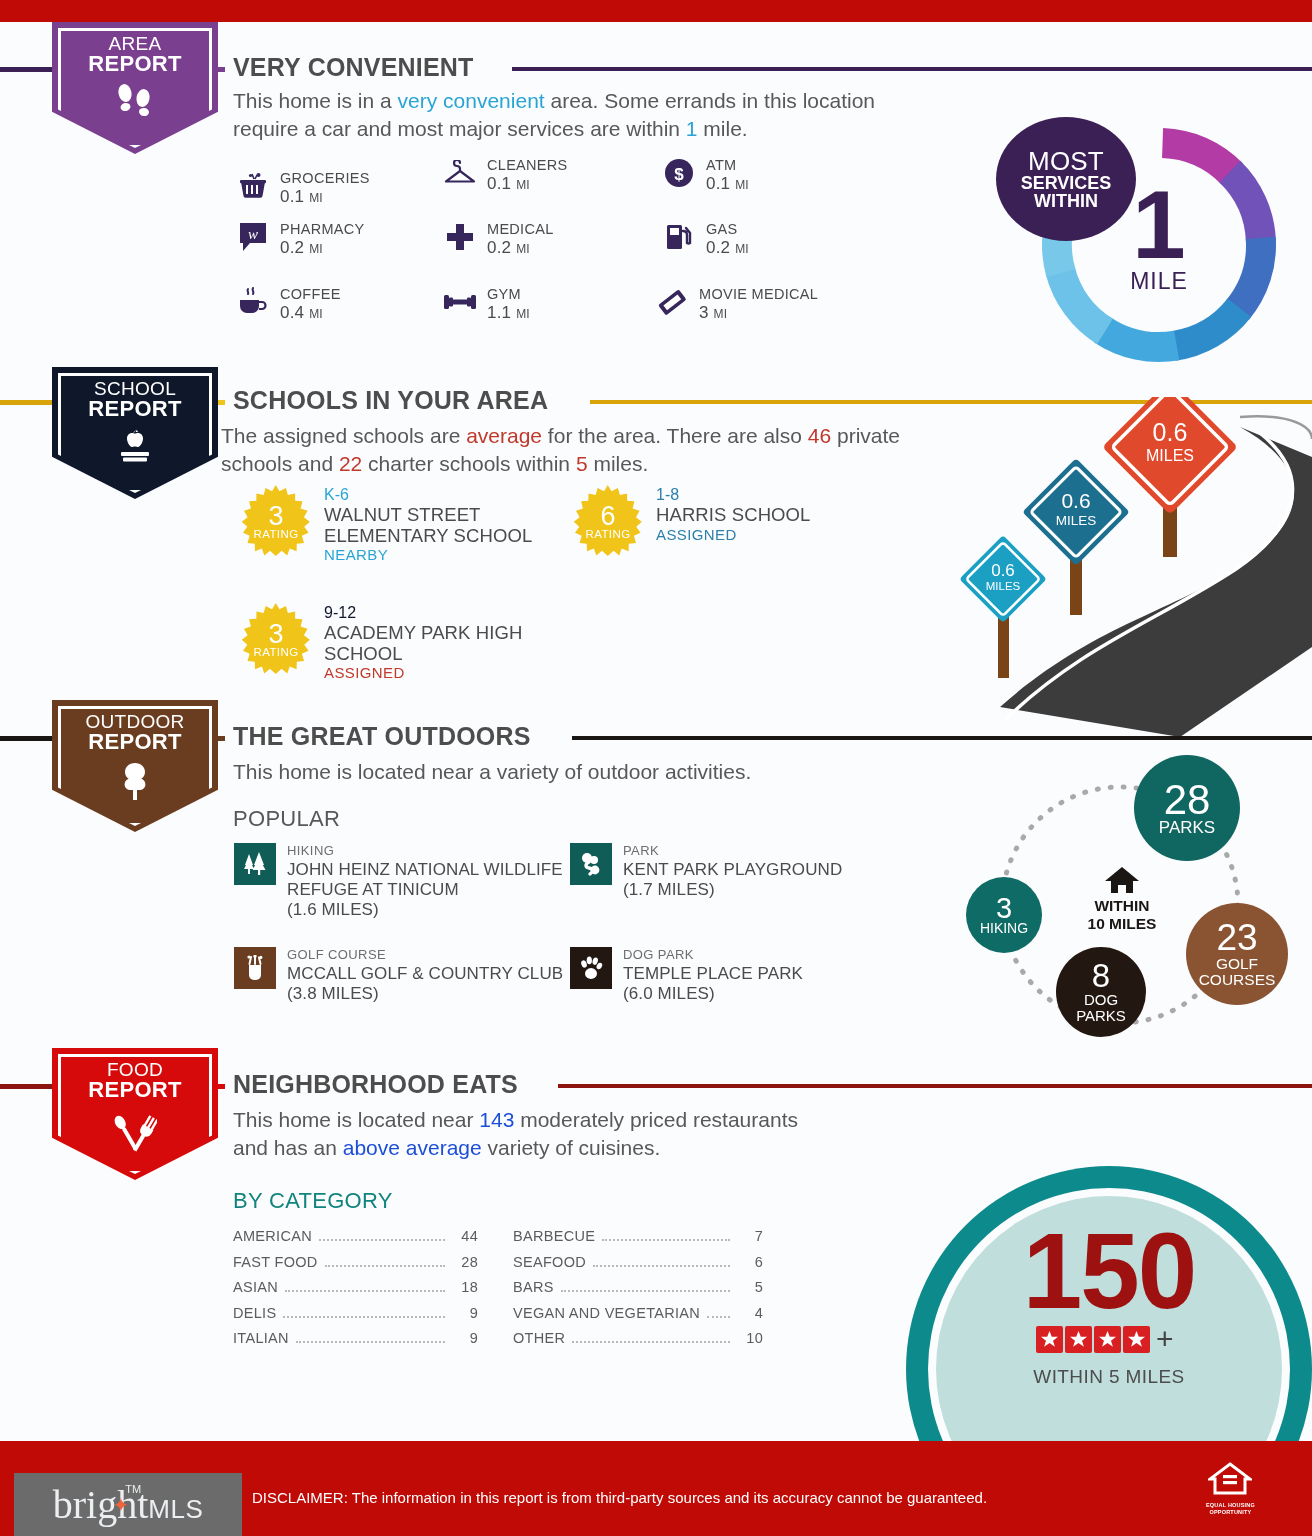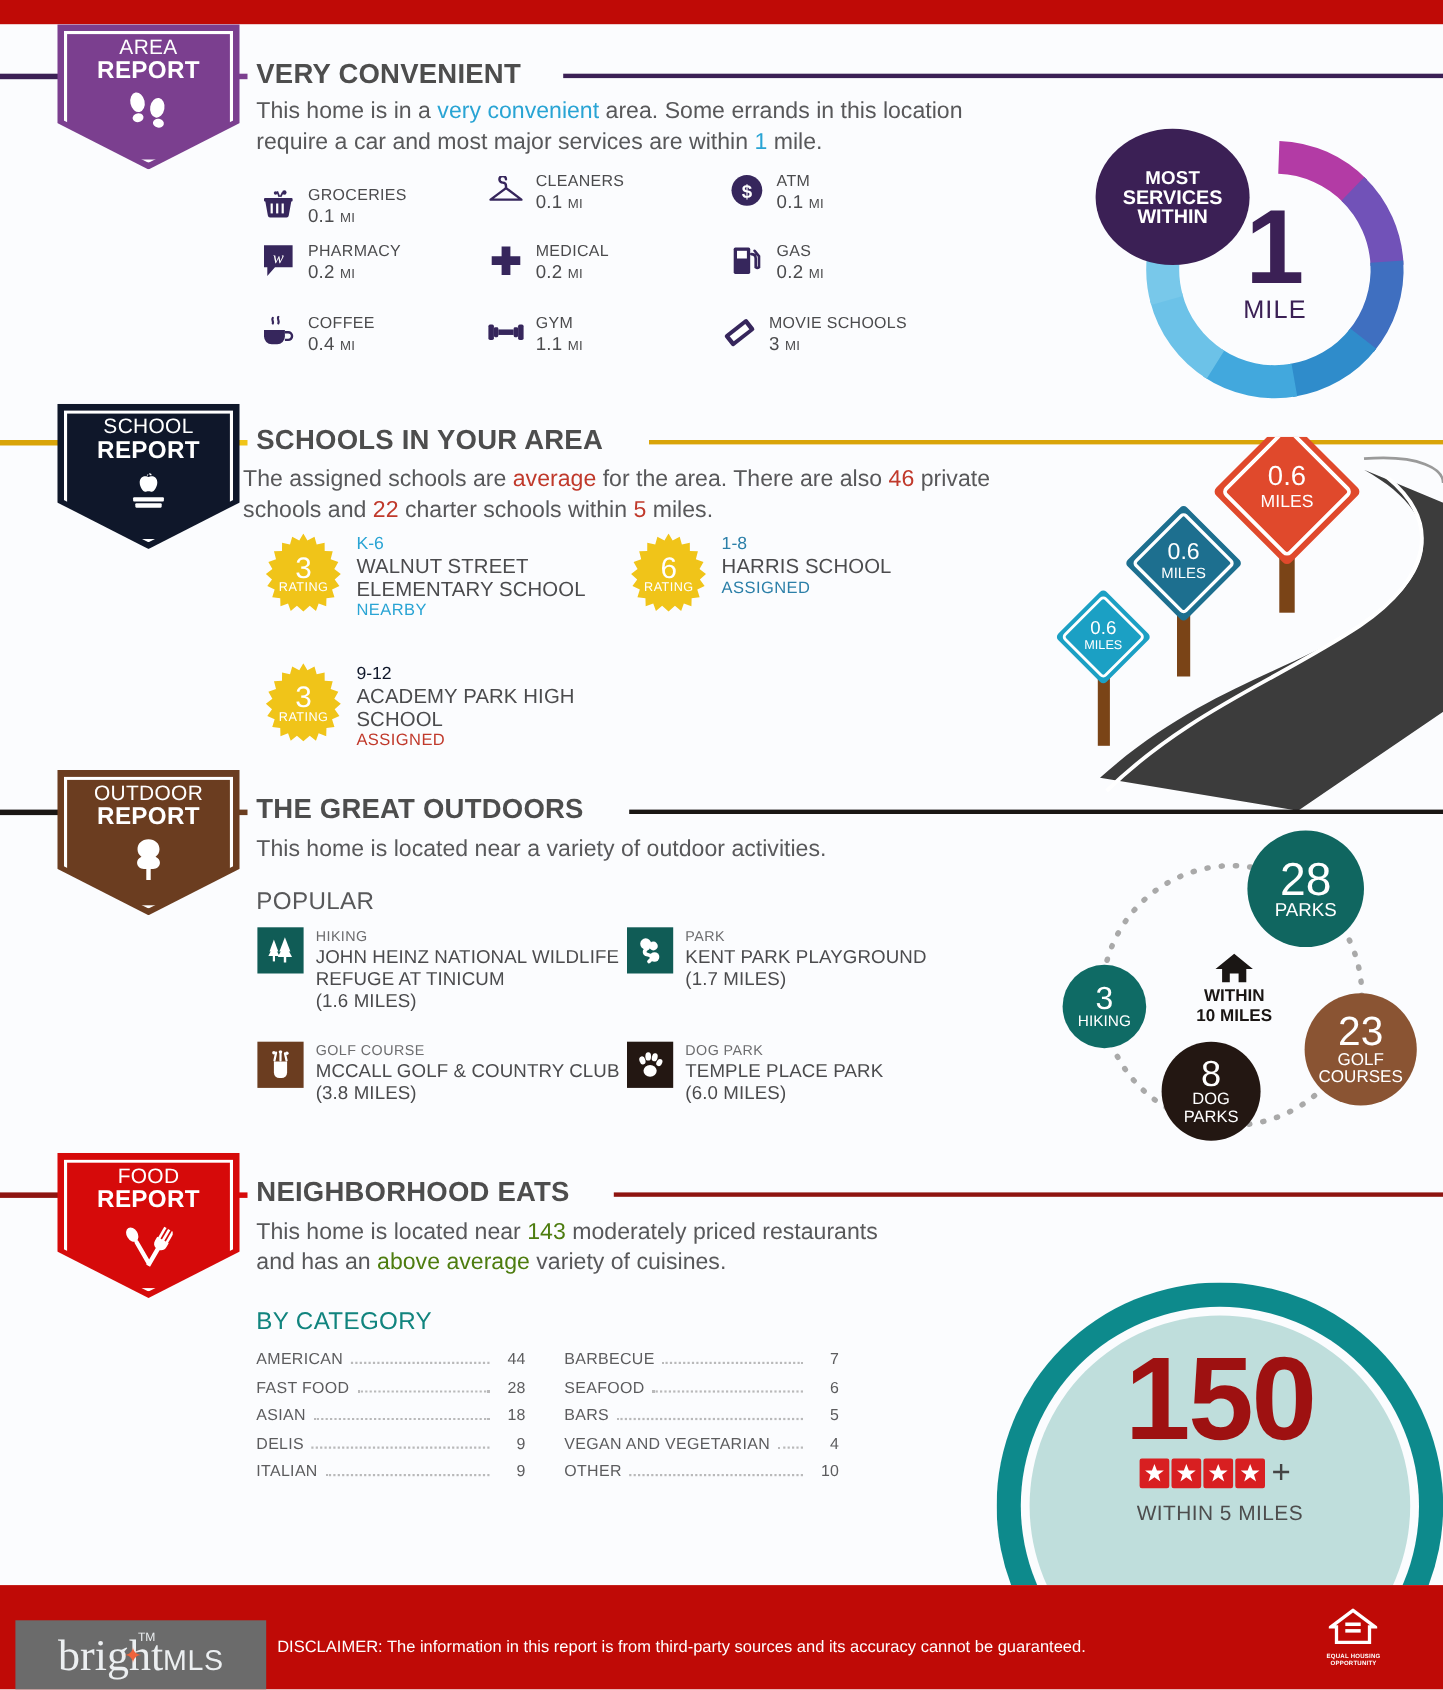--- a/index.html
+++ b/index.html
@@ -35,37 +35,37 @@
 
   h2.sec-title {
     position:absolute; font-size:25px; font-weight:700; color:#4d4d4d;
     letter-spacing:.2px; white-space:nowrap;
   }
   p.sec-desc {
     position:absolute; font-size:21px; line-height:1.33; color:#58585a; width:700px;
   }
   .hl-blue   { color:#29a4d4; }
   .hl-red    { color:#c0392b; }
-  .hl-dkred  { color:#4d7c0f; }
+  .hl-dkred  { color:#1d4ed8; }
 
   
   .poi { position:absolute; display:flex; align-items:flex-start; gap:10px; }
   .poi .ic { width:34px; height:34px; flex:0 0 34px; display:flex; align-items:center; justify-content:center; color:#36265c; }
   .poi .tx .nm { font-size:14.5px; color:#4b4b4d; letter-spacing:.3px; line-height:1.25; }
   .poi .tx .ds { font-size:17px; color:#4b4b4d; letter-spacing:.2px; line-height:1.2; }
   .poi .tx .ds .u { font-size:12px; }
 
   
   .donut-wrap { position:absolute; }
   .most-bubble {
     position:absolute; width:140px; height:124px; border-radius:50%;
     background:#3b2055; display:flex; flex-direction:column; align-items:center;
     justify-content:center; color:#fff; z-index:4; line-height:1.0;
   }
-  .most-bubble .a { font-size:17px; font-weight:700; letter-spacing:.2px; }
+  .most-bubble .a { font-size:26px; font-weight:400; letter-spacing:.2px; }
   .most-bubble .b { font-size:18px; font-weight:700; }
   .most-bubble .c { font-size:18px; font-weight:700; }
   .donut-center { position:absolute; text-align:center; color:#3b2055; z-index:3; }
   .donut-center .big { font-size:96px; font-weight:700; line-height:.9; }
   .donut-center .sm { font-size:23px; letter-spacing:1px; }
 
   
   .school { position:absolute; display:flex; gap:12px; align-items:flex-start; }
   .rating-badge { position:relative; width:72px; height:72px; flex:0 0 72px; }
   .rating-badge .star { position:absolute; inset:0; }
@@ -276,21 +276,21 @@
   <div class="poi" style="left:655px;top:263px;">
     <div class="ic">
       <svg width="32" height="32" viewBox="0 0 32 32">
         <g transform="rotate(-38 16 16)">
             <rect x="3" y="10" width="26" height="13" rx="2" fill="#36265c"></rect>
         <rect x="7" y="13.5" width="18" height="6" fill="#fff"></rect>
           </g>
       </svg>
     </div>
     <div class="tx">
-      <div class="nm">MOVIE SCHOOLS</div>
+      <div class="nm">MOVIE MEDICAL</div>
       <div class="ds"><span>3</span> <span class="u">MI</span></div>
     </div>
   </div>
 
   <div class="donut-wrap" style="left:1024px;top:95px;width:270px;height:255px;">
     <svg width="270" height="255" viewBox="0 0 270 255">
       <defs>
         <linearGradient id="g1" x1="0" y1="0" x2="1" y2="1">
           <stop offset="0" stop-color="#b43ba0"></stop>
             <stop offset="1" stop-color="#8e4fc0"></stop>

